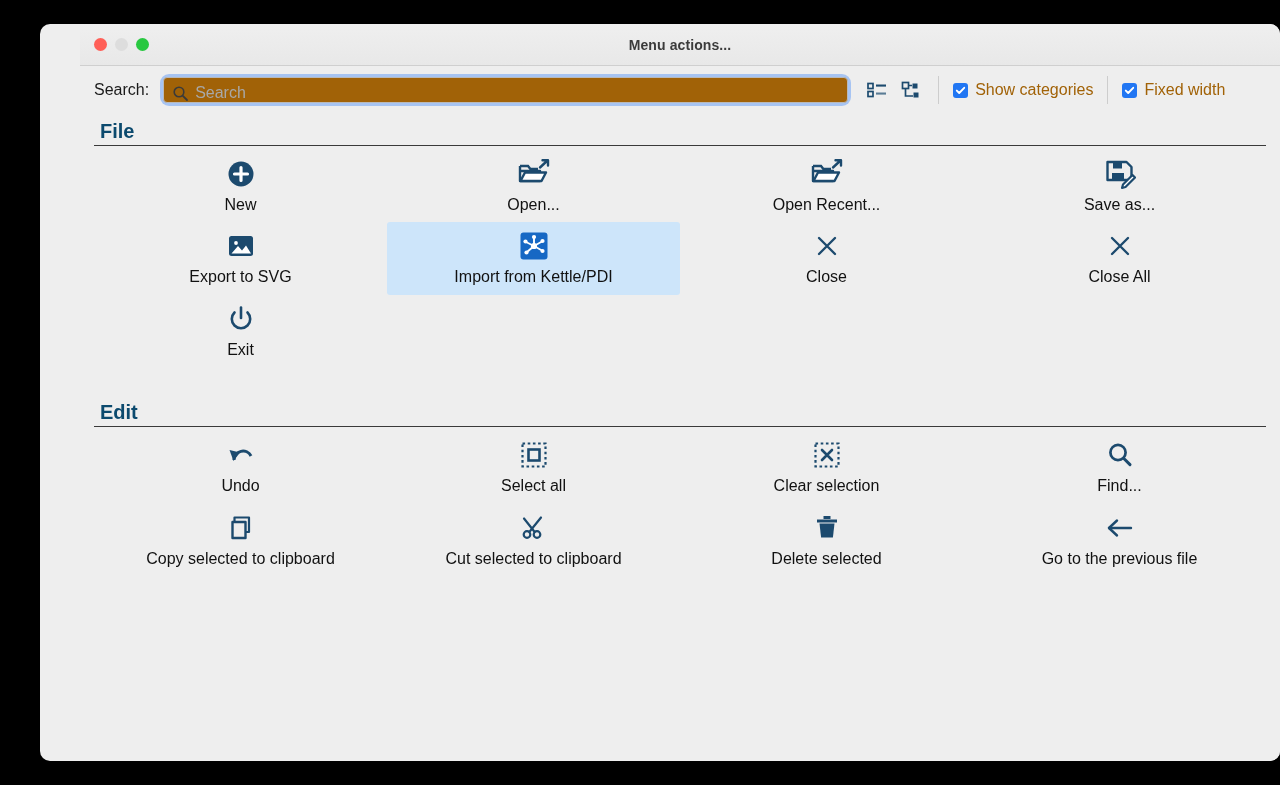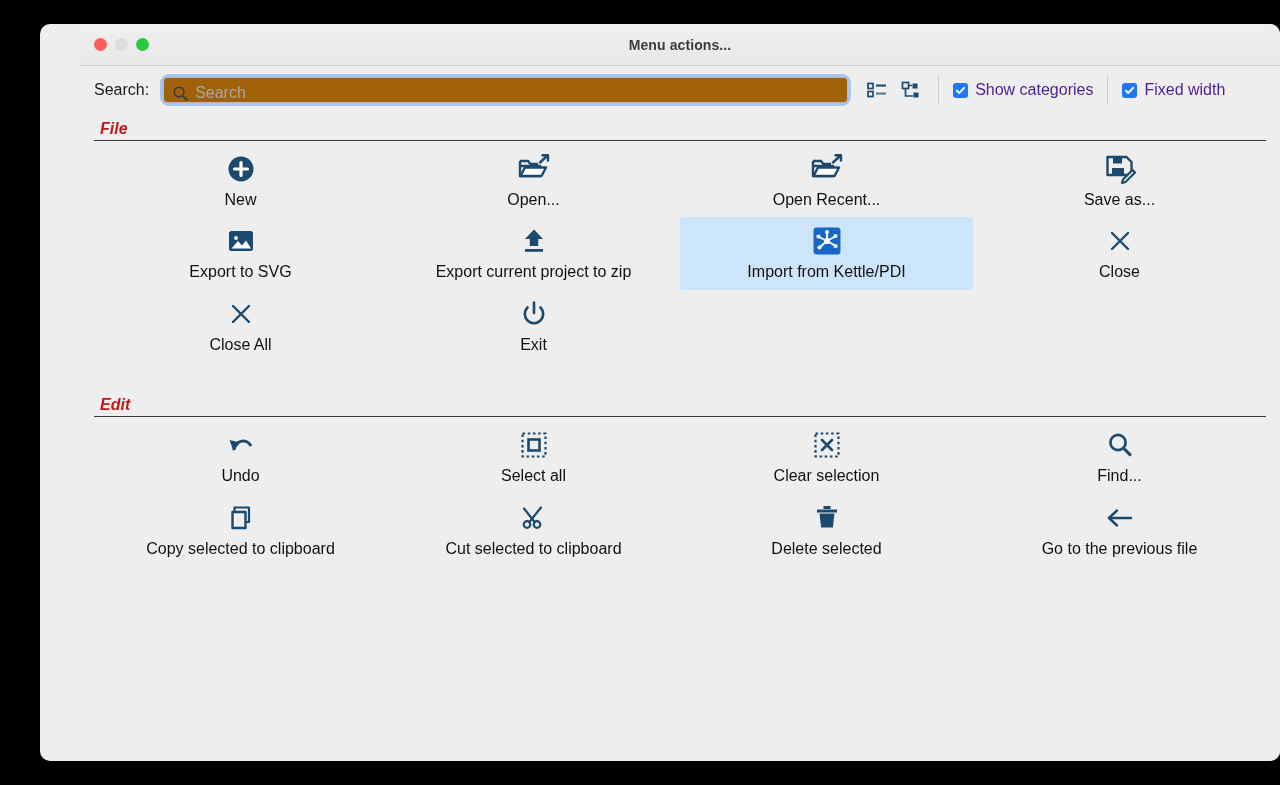--- a/index.html
+++ b/index.html
@@ -164,36 +164,35 @@
     height: 15px;
     border-radius: 3px;
     background: #2176f3;
     display: flex;
     align-items: center;
     justify-content: center;
     flex: 0 0 auto;
   }
   .chk-label {
     font-size: 16px;
-    color: #4c1d95;
+    color: #a16207;
   }
 
   
   .body {
     flex: 1 1 auto;
     padding: 0 14px;
     background: #eeeeee;
     overflow: hidden;
   }
 
   .section-title {
-    font-size: 16px;
+    font-size: 20px;
     font-weight: bold;
-    font-style: italic;
-    color: #b91c1c;
+    color: #0c4a6e;
     padding: 6px 0 2px 6px;
   }
   .section-rule {
     height: 0;
     border-top: 1px solid #3a3a3a;
     margin-bottom: 4px;
   }
 
   .grid {
     display: grid;
@@ -366,29 +365,20 @@
           <span class="ico">
             <svg width="28" height="28" viewBox="0 0 28 28">
               <rect x="2" y="4" width="24" height="20" rx="2.5" fill="#1c4a6e"></rect>
               <circle cx="9" cy="11" r="1.9" fill="#ffffff"></circle>
               <path d="M4.5 21.5 L11 14 L15 18.5 L19 13.5 L24 21.5 Z" fill="#ffffff"></path>
             </svg>
           </span>
           <span class="lbl">Export to SVG</span>
         </div>
 
-        <div class="action">
-          <span class="ico">
-            <svg width="28" height="28" viewBox="0 0 28 28">
-              <path d="M14 2.5 L23 12 H18.2 V19 H9.8 V12 H5 Z" fill="#1c4a6e"></path>
-              <rect x="5" y="22" width="18" height="2.8" fill="#1c4a6e"></rect>
-            </svg>
-          </span>
-          <span class="lbl">Export current project to zip</span>
-        </div>
 
         <div class="action selected">
           <span class="ico">
             <svg width="30" height="30" viewBox="0 0 30 30">
               <rect x="1.5" y="1.5" width="27" height="27" rx="3" fill="#1668c4"></rect>
               <g stroke="#ffffff" stroke-width="1.9" stroke-linecap="round">
                 <line x1="15" y1="15" x2="15" y2="6.5"></line>
                 <line x1="15" y1="15" x2="23" y2="10.5"></line>
                 <line x1="15" y1="15" x2="23" y2="19.5"></line>
                 <line x1="15" y1="15" x2="8" y2="21"></line>

